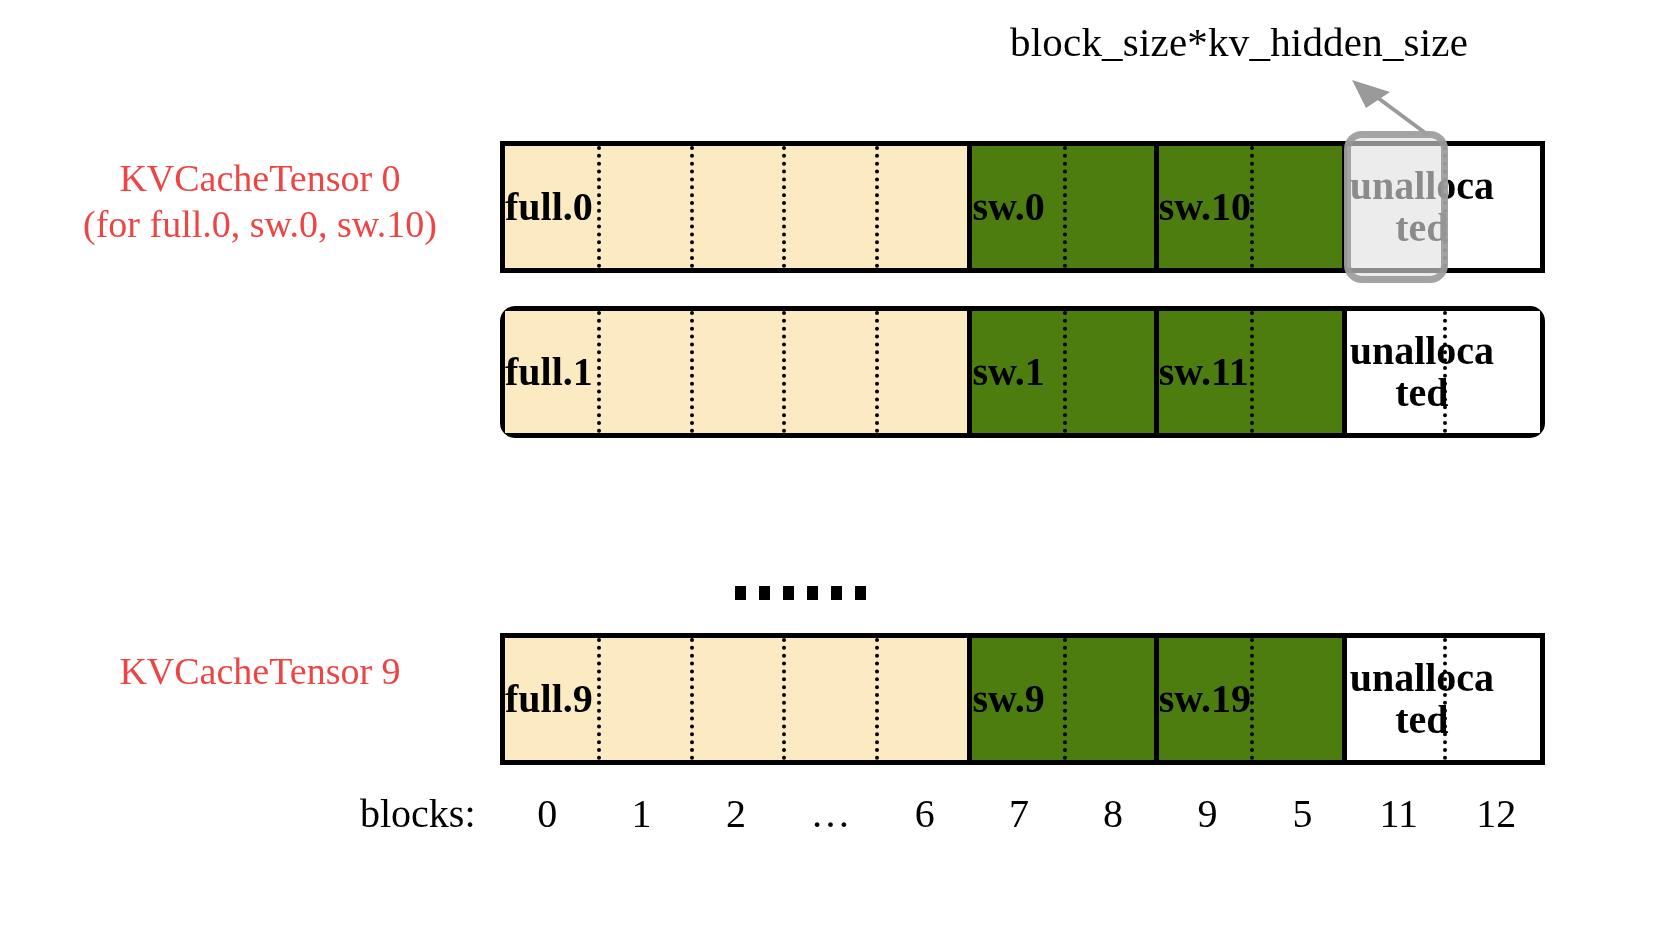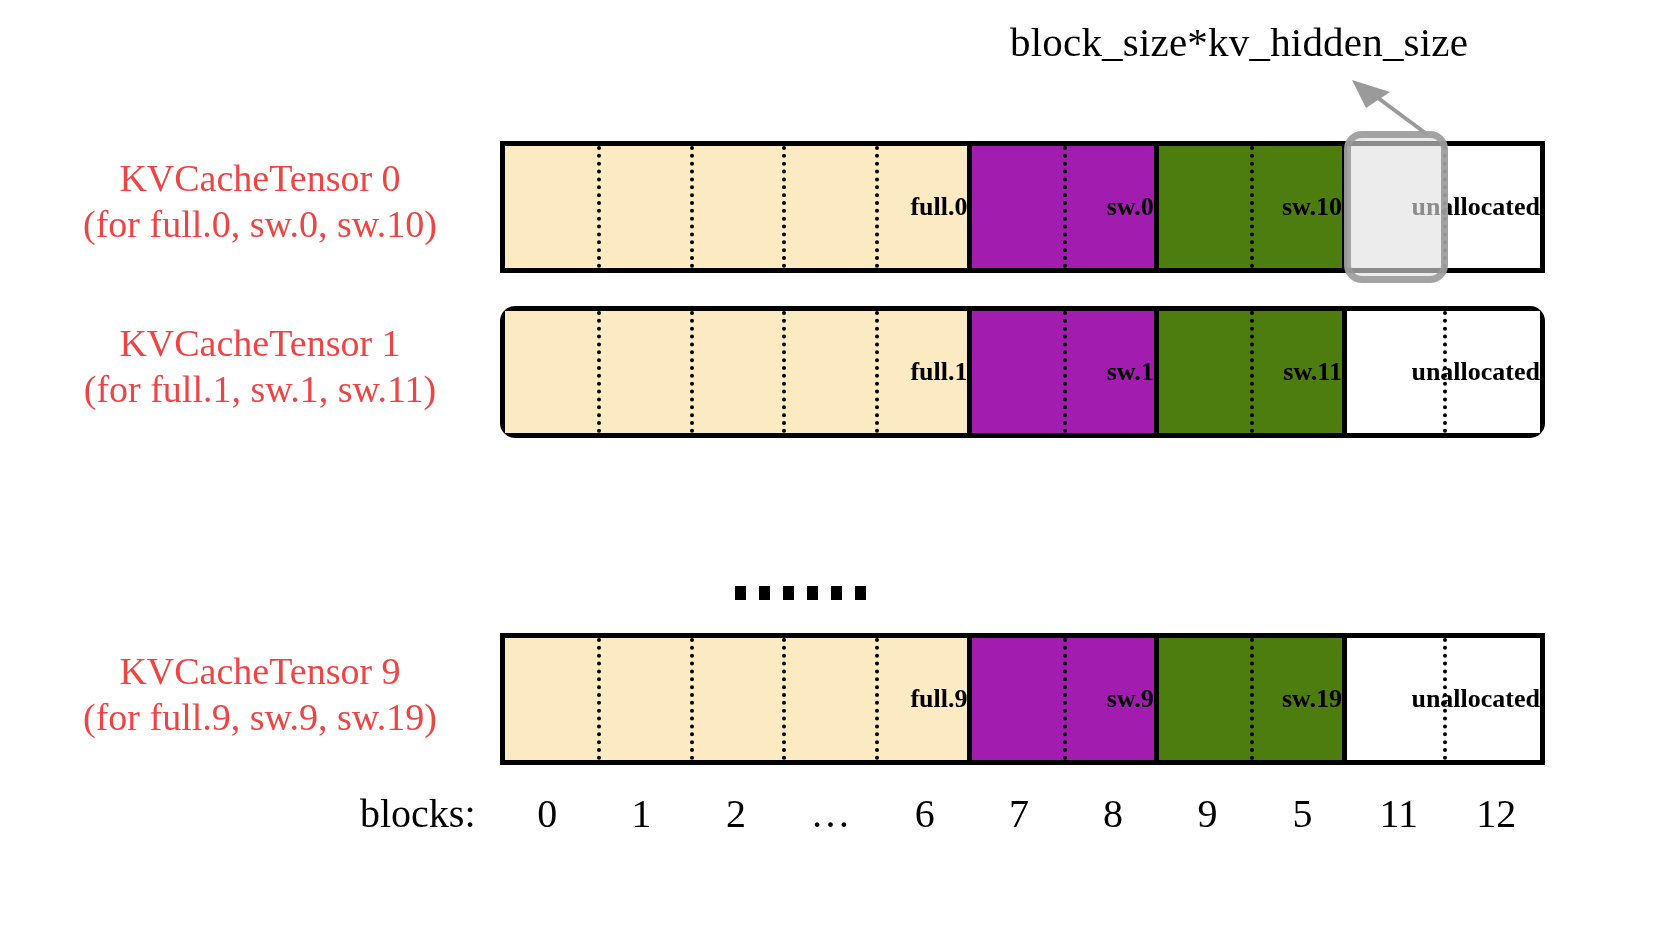--- a/index.html
+++ b/index.html
@@ -24,27 +24,27 @@
   }
   .rowlabel .l2{display:block;}
 
   
   .bar{
     position:absolute;box-sizing:border-box;
     border:5px solid #000;background:#fff;display:flex;
   }
   .seg{
     position:relative;box-sizing:border-box;
-    display:flex;align-items:center;justify-content:flex-end;
-    font-weight:bold;font-size:26px;color:#000;
+    display:flex;align-items:center;justify-content:flex-start;
+    font-weight:bold;font-size:40px;color:#000;
     border-right:5px solid #000;
   }
   .seg:last-child{border-right:none;}
   .seg.full{background:#FCEAC3;}
-  .seg.sw-light{background:#a21caf;}
+  .seg.sw-light{background:#4d7c0f;}
   .seg.sw-dark{background:#4d7c0f;}
   .seg.unalloc{background:#ffffff;}
   .seg .lbl{position:relative;z-index:2;text-align:center;line-height:1.06;}
   .seg.unalloc .lbl{max-width:150px;word-break:break-all;}
 
   
   .dot{
     position:absolute;top:0;bottom:0;width:0;
     border-left:4px dotted #000;z-index:1;
   }
@@ -102,24 +102,20 @@
     <span class="dot" style="left: 50%;"></span>
       </div>
     <div class="seg unalloc" style="width:195px;">
       <span class="lbl">unallocated</span>
     <span class="dot" style="left: 50%;"></span>
       </div>
   </div>
 
   <div class="highlight" style="left:1344px;top:131px;width:104px;height:152px;"></div>
 
-  <div class="rowlabel" style="left:40px;top:320px;width:440px;">
-    <span>KVCacheTensor 1</span>
-    <span class="l2">(for full.1, sw.1, sw.11)</span>
-  </div>
 
   <div class="bar" id="bar-1" style="left:500px;top:306px;width:1045px;height:132px;border-radius:15px;">
     <div class="seg full" style="width:472px;">
       <span class="lbl">full.1</span>
     <span class="dot" style="left: 20%;"></span>
         <span class="dot" style="left: 40%;"></span>
         <span class="dot" style="left: 60%;"></span>
         <span class="dot" style="left: 80%;"></span>
       </div>
     <div class="seg sw-light" style="width:188px;">
@@ -140,21 +136,20 @@
     <i></i>
       <i></i>
       <i></i>
       <i></i>
       <i></i>
       <i></i>
   </div>
 
   <div class="rowlabel" style="left:40px;top:648px;width:440px;">
     <span>KVCacheTensor 9</span>
-    <span class="l2">(for full.9, sw.9, sw.19)</span>
   </div>
 
   <div class="bar" id="bar-2" style="left:500px;top:633px;width:1045px;height:132px;">
     <div class="seg full" style="width:472px;">
       <span class="lbl">full.9</span>
     <span class="dot" style="left: 20%;"></span>
         <span class="dot" style="left: 40%;"></span>
         <span class="dot" style="left: 60%;"></span>
         <span class="dot" style="left: 80%;"></span>
       </div>

